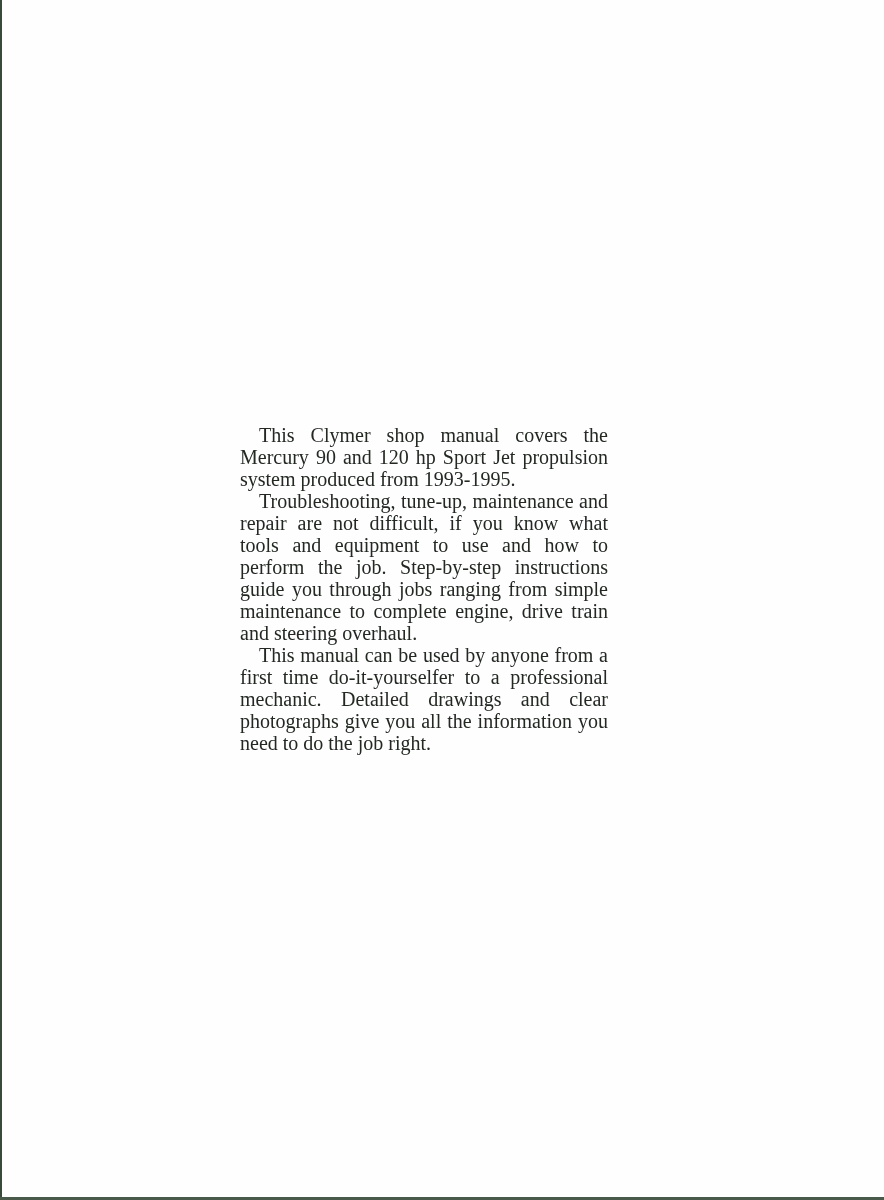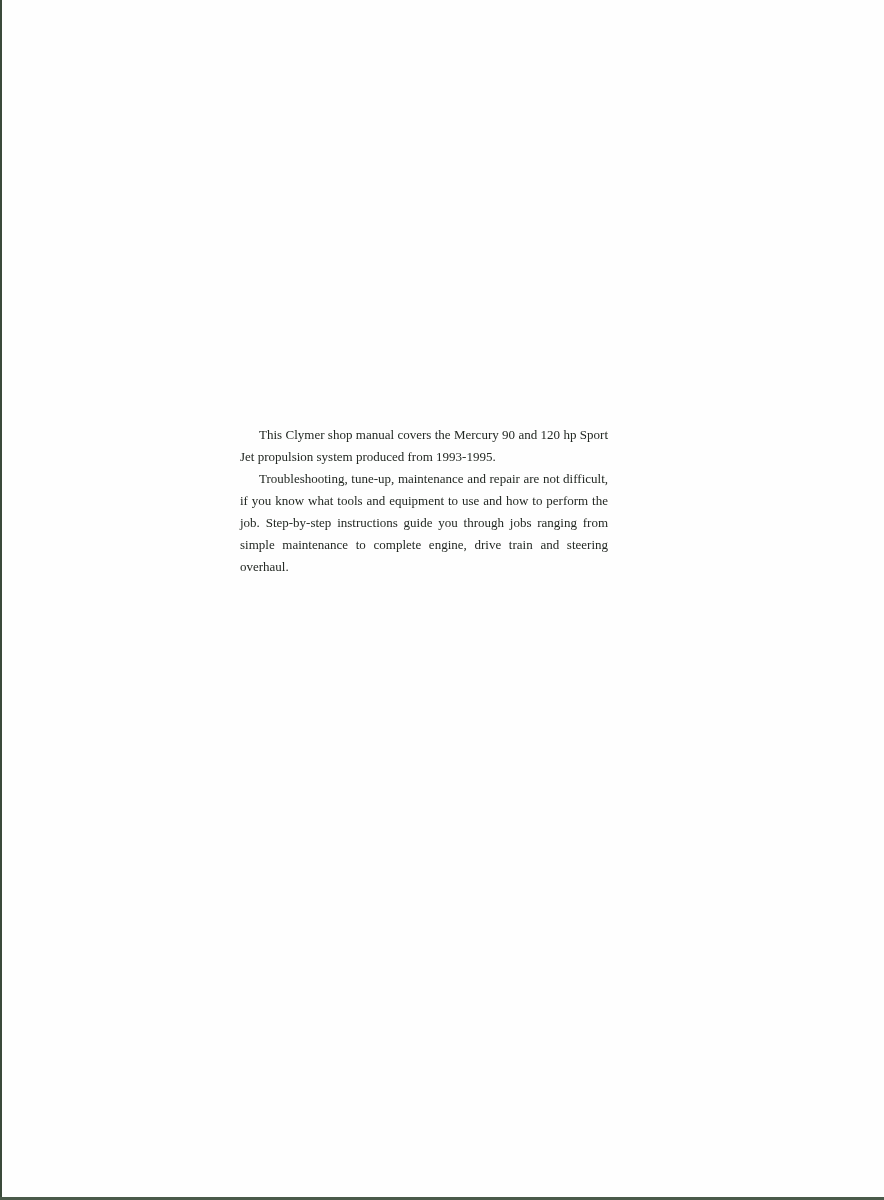--- a/index.html
+++ b/index.html
@@ -23,31 +23,32 @@
       font-family: "DejaVu Sans", sans-serif;
       font-weight: bold;
       font-size: 31px;
       letter-spacing: 0.2px;
       margin: 0 0 14px 0;
       line-height: 40px;
       color: #141814;
     }
     .para {
       font-family: "Liberation Serif", serif;
-      font-size: 13px;
+      font-size: 20px;
       line-height: 22px;
       text-align: justify;
       text-indent: 19px;
       margin: 0;
       color: #232823;
       hyphens: manual;
     }
   </style>
 </head>
 <body>
 
 <div class="page-edge-left"></div>
 <div class="page-edge-bottom"></div>
 
 <div class="content">
   <p class="para">This Clymer shop manual covers the Mercury 90 and 120 hp Sport Jet propulsion system produced from 1993-1995.</p>
   <p class="para">Troubleshooting, tune-up, maintenance and re­pair are not difficult, if you know what tools and equipment to use and how to perform the job. Step-by-step instructions guide you through jobs ranging from simple maintenance to complete en­gine, drive train and steering overhaul.</p>
+  <p class="para">This manual can be used by anyone from a first time do-it-yourselfer to a professional mechanic. Detailed drawings and clear photographs give you all the information you need to do the job right.</p>
 </div>
 
 </body></html>

